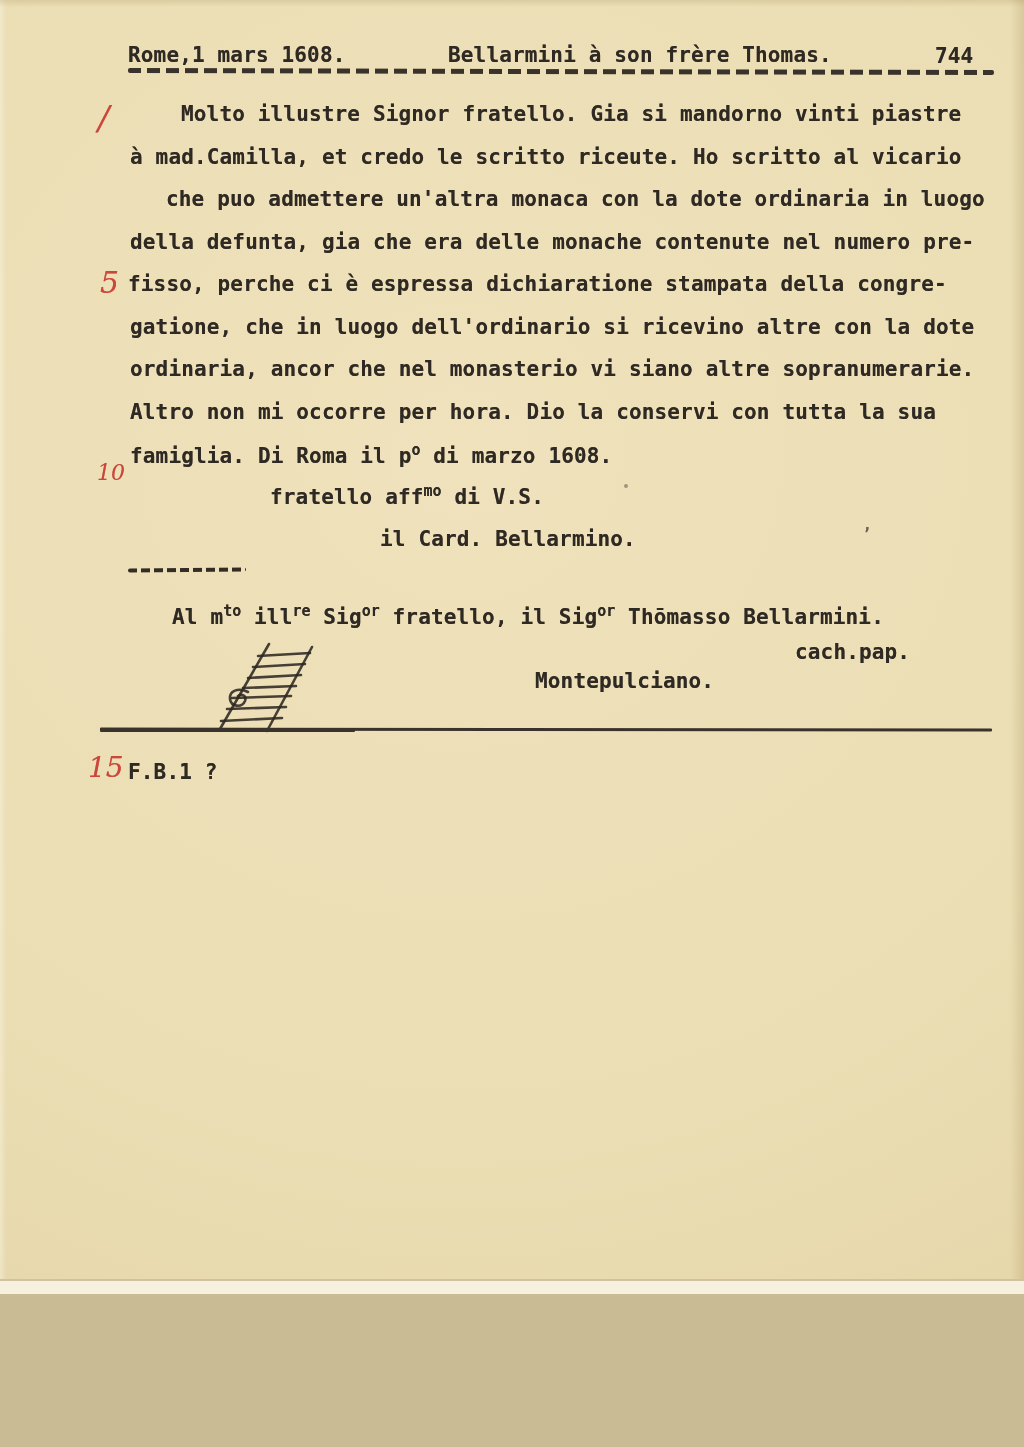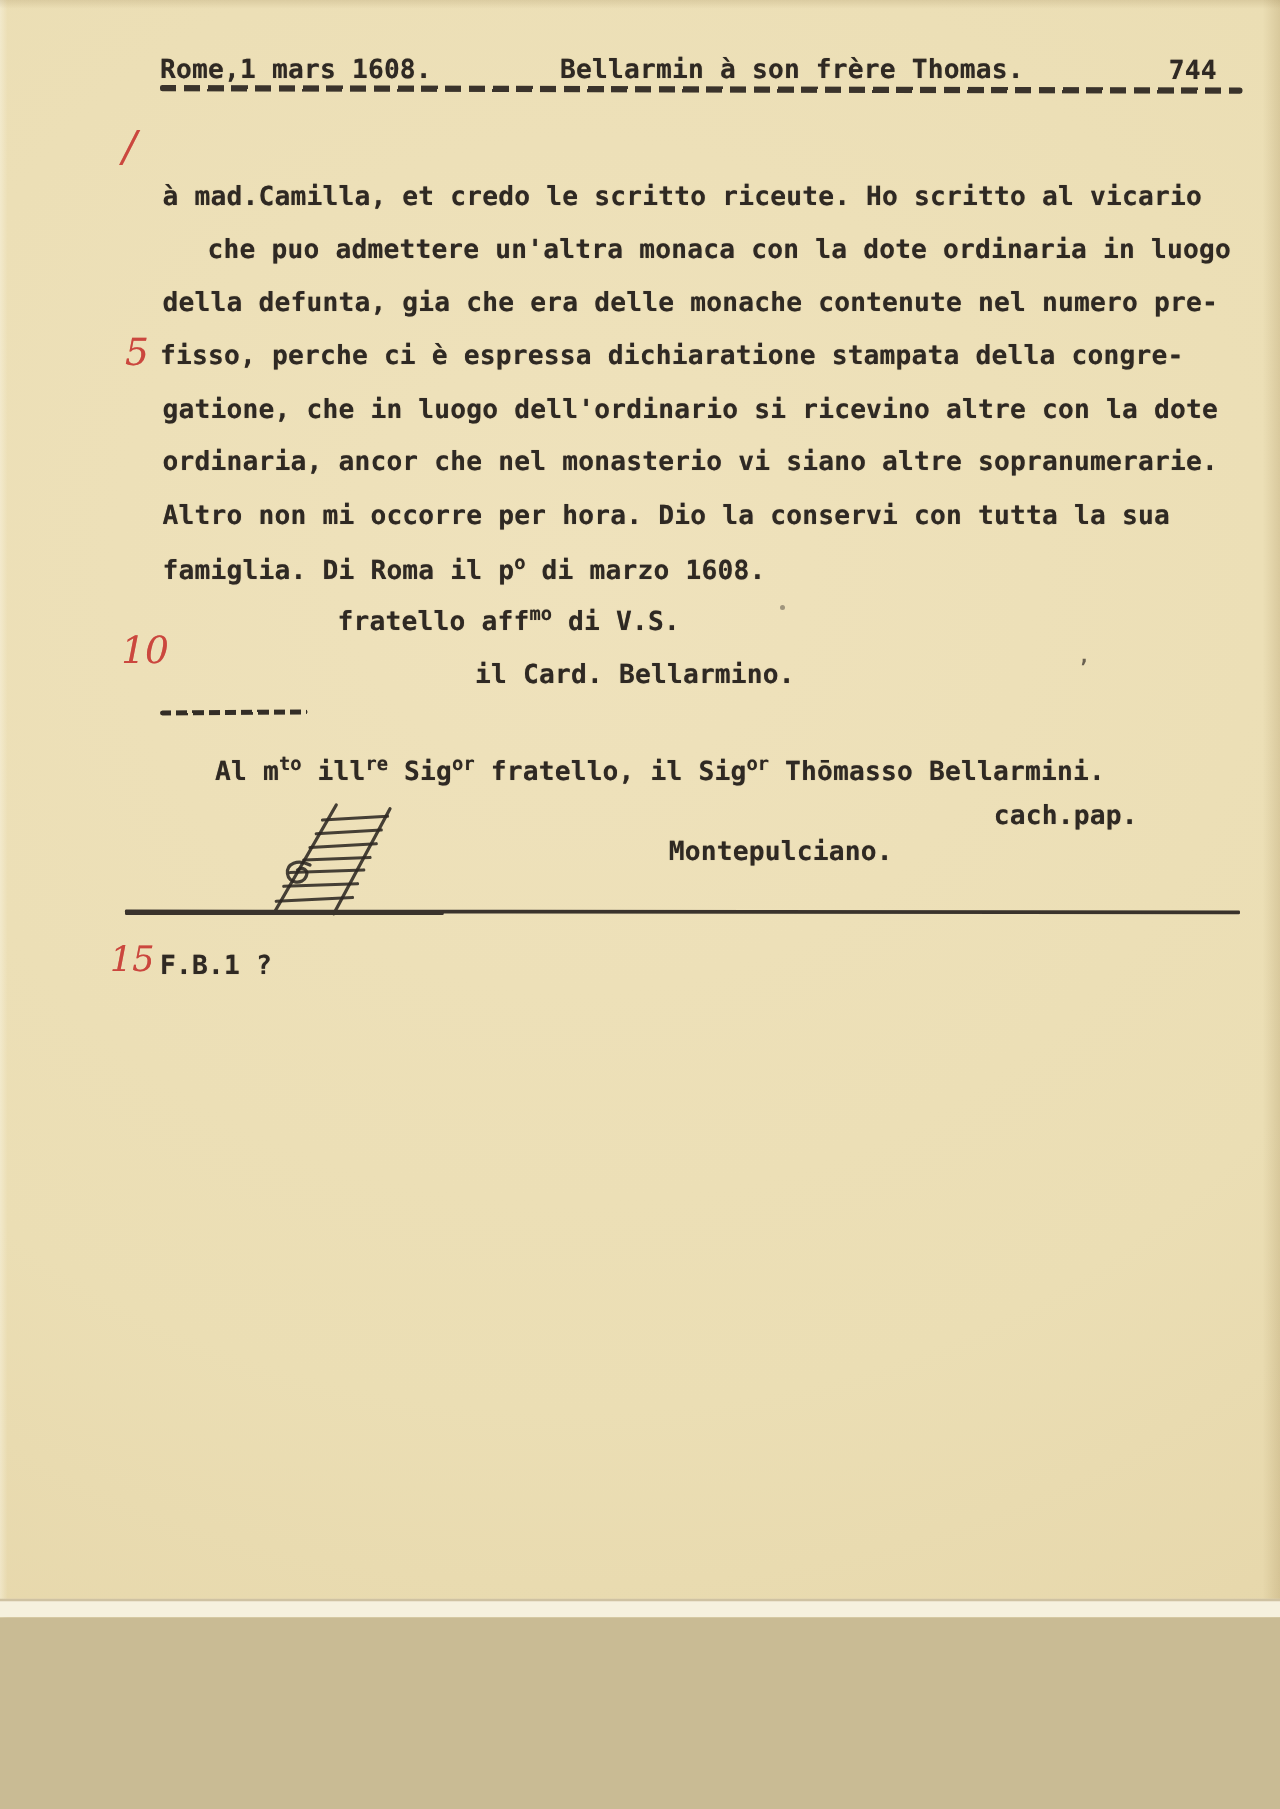--- a/index.html
+++ b/index.html
@@ -41,29 +41,30 @@
     background:#f6f1de;border-top:2px solid rgba(160,138,88,.45);
   }
   svg .ink{stroke:#2e2822;stroke-width:2.6;stroke-linecap:round;fill:none;opacity:.88;}
 </style>
 </head>
 <body>
 
 <div id="page">
 
   <div class="tw" style="left:128px;top:42px;">Rome,1 mars 1608.</div>
-  <div class="tw" style="left:448px;top:42px;">Bellarmin à son frère Thomas.</div>
+  <div class="tw" style="left:448px;top:42px;">Bellarmini à son frère Thomas.</div>
   <div class="tw" style="left:935px;top:43px;">744</div>
   <div class="dashrule" style="left:128px;top:69px;width:866px;"></div>
 
   <div class="red" style="left:98px;top:98px;font-size:34px;">/</div>
   <div class="red" style="left:100px;top:265px;font-size:30px;">5</div>
-  <div class="red" style="left:97px;top:503px;font-size:30px;">10</div>
+  <div class="red" style="left:97px;top:460px;font-size:22px;">10</div>
   <div class="red" style="left:88px;top:751px;font-size:28px;">15</div>
 
+  <div class="tw" style="left:181px;top:101px;">Molto illustre Signor fratello. Gia si mandorno vinti piastre</div>
   <div class="tw" style="left:130px;top:144px;">à mad.Camilla, et credo le scritto riceute. Ho scritto al vicario</div>
   <div class="tw" style="left:130px;top:186px;margin-left:36px;">che puo admettere un'altra monaca con la dote ordinaria in luogo</div>
   <div class="tw" style="left:130px;top:229px;">della defunta, gia che era delle monache contenute nel numero pre-</div>
   <div class="tw" style="left:128px;top:271px;">fisso, perche ci è espressa dichiaratione stampata della congre-</div>
   <div class="tw" style="left:130px;top:314px;">gatione, che in luogo dell'ordinario si ricevino altre con la dote</div>
   <div class="tw" style="left:130px;top:356px;">ordinaria, ancor che nel monasterio vi siano altre sopranumerarie.</div>
   <div class="tw" style="left:130px;top:399px;">Altro non mi occorre per hora. Dio la conservi con tutta la sua</div>
 
   <div class="tw" style="left:130px;top:443px;"><span>famiglia. Di Roma il p</span><span class="sup">o</span><span> di marzo 1608.</span></div>
 

